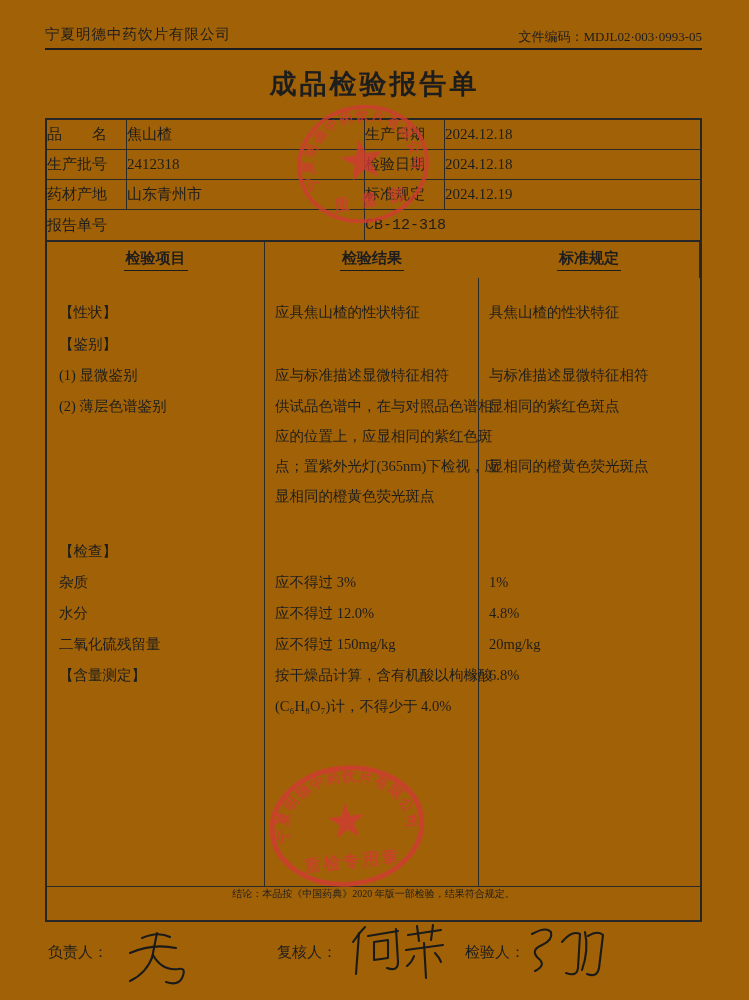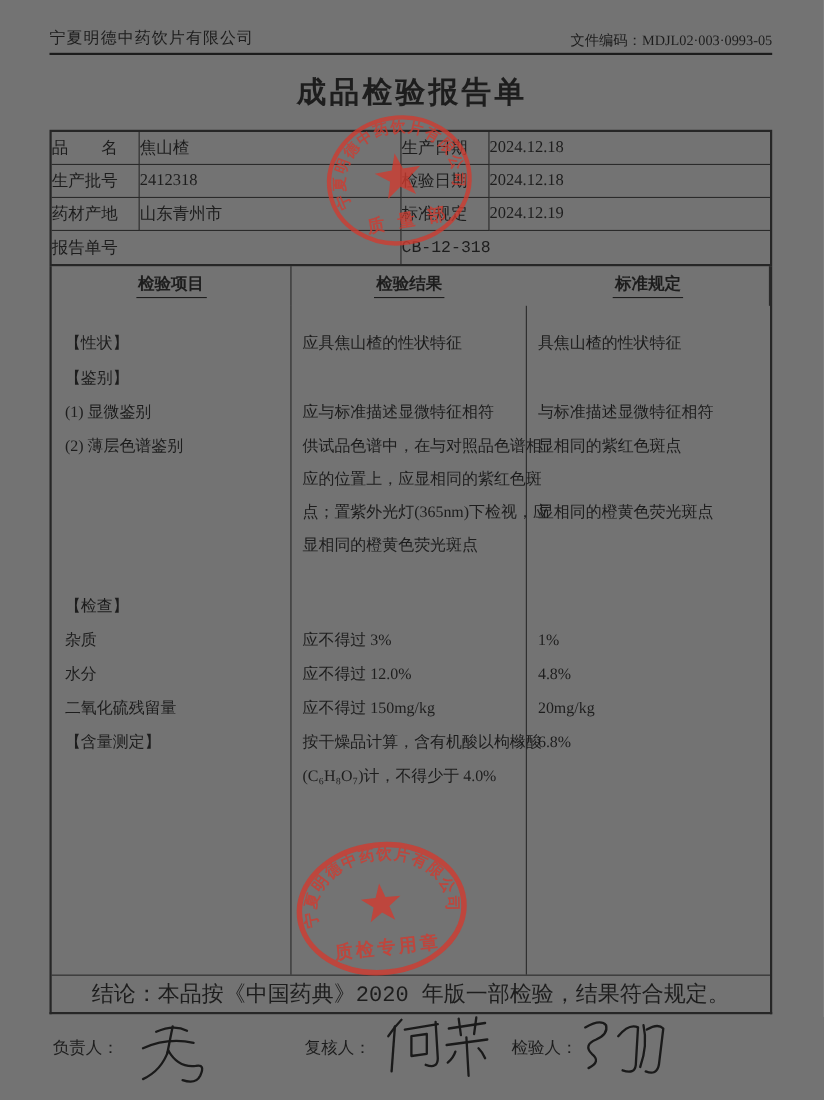--- a/index.html
+++ b/index.html
@@ -1,17 +1,17 @@
 <!DOCTYPE html>
 <html><head>
 <meta charset="utf-8">
 <style>
   html,body{margin:0;padding:0;background:#e8e8e8;}
   .page{
-    position:relative;width:749px;height:1000px;background:#737373;
+    position:relative;width:749px;height:1000px;background:#a16207;
     font-family:"Liberation Serif","DejaVu Serif",serif;color:#1d1d1d;
     overflow:hidden;margin:0 auto;
   }
   .abs{position:absolute;}
   
   .company{left:45px;top:25px;font-size:14.5px;letter-spacing:1px;}
   .doccode{right:47px;top:28px;font-size:13px;}
   .rule{left:45px;top:48px;width:657px;height:2px;background:#1c1c1c;}
   .title{left:0;right:0;top:66px;text-align:center;font-size:27px;font-weight:bold;letter-spacing:3px;}
   
@@ -30,22 +30,22 @@
     left:45px;top:242px;width:657px;height:680px;border:2px solid #262626;border-top:none;box-sizing:border-box;
     display:grid;grid-template-columns:218px 214px 221px;grid-template-rows:36px 608px auto;
   }
   .hc{display:flex;align-items:center;justify-content:center;font-size:15px;
       border-right:1.5px solid #2a2a2a;box-sizing:border-box;}
   .hc.no-r{border-right:none;}
   .hc span{border-bottom:1px solid #1d1d1d;padding:0 2px 2px 2px;font-weight:bold;}
   .cc{position:relative;border-right:1.5px solid #2a2a2a;box-sizing:border-box;}
   .cc.no-r{border-right:none;}
   .ln{position:absolute;white-space:nowrap;font-size:14.5px;line-height:18px;}
-  .concl{grid-column:1/4;border-top:1.5px solid #2a2a2a;display:flex;align-items:center;justify-content:center;
-         font-size:20px;box-sizing:border-box;font-family:Liberation Mono, monospace;}
+  .concl{grid-column:1/4;border-top:1.5px solid #2a2a2a;display:flex;justify-content:center;
+         font-size:10px;box-sizing:border-box;}
   
   .stamp{pointer-events:none;}
   
   .siglabel{font-size:15px;white-space:nowrap;}
   .sig path{stroke:#1a1a1a;stroke-width:2.1;fill:none;stroke-linecap:round;stroke-linejoin:round;}
 </style>
 </head>
 <body>
 
 <div class="page">

